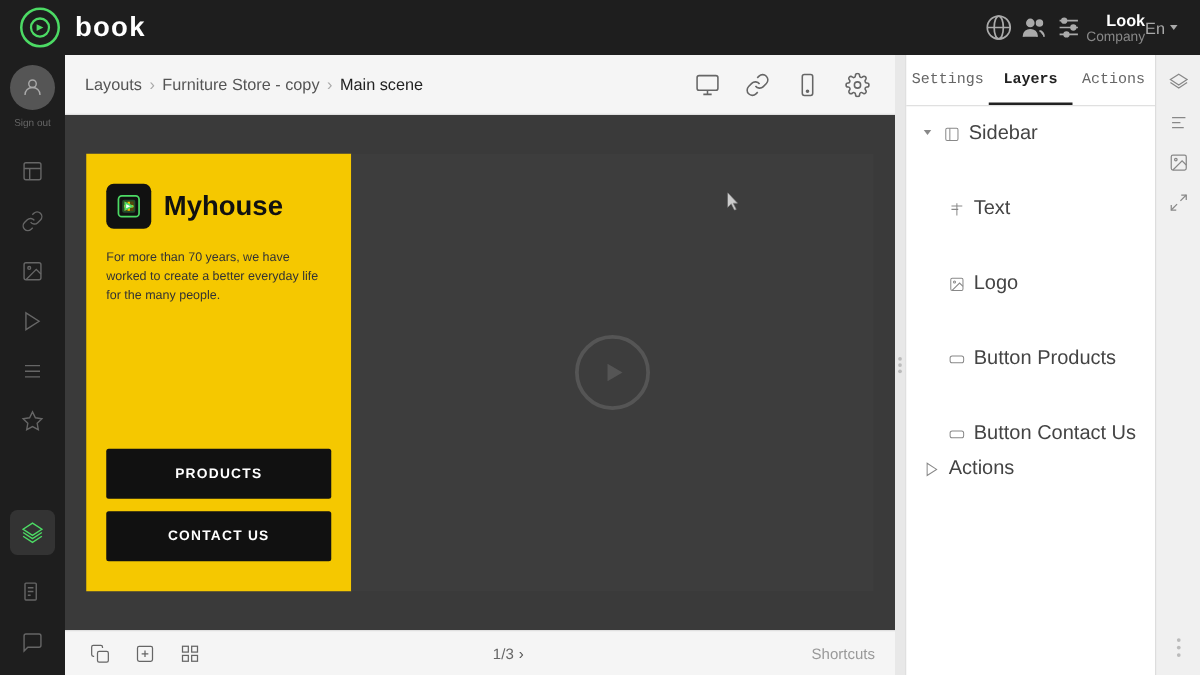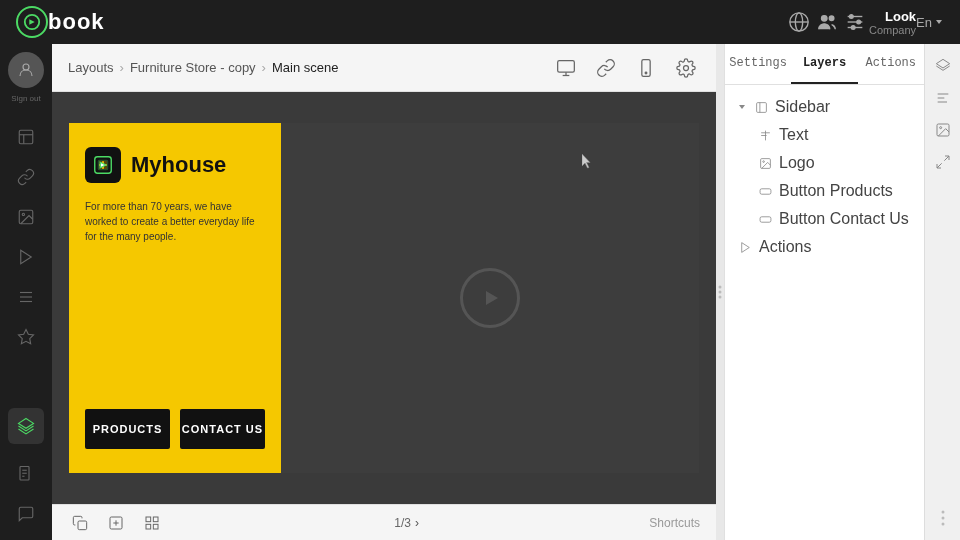--- a/index.html
+++ b/index.html
@@ -1,20 +1,20 @@
 <!DOCTYPE html>
 <html><head>
   <meta charset="utf-8">
   <style>
     * { box-sizing: border-box; margin: 0; padding: 0; }
     body { font-family: -apple-system, BlinkMacSystemFont, 'Segoe UI', sans-serif; background: #2b2b2b; color: #333; width: 960px; height: 540px; overflow: hidden; display: flex; flex-direction: column; }
 
     
     .topbar { height: 44px; background: #1e1e1e; display: flex; align-items: center; justify-content: space-between; padding: 0 16px; flex-shrink: 0; }
-    .topbar-left { display: flex; align-items: center; gap: 0; }
+    .topbar-left { display: flex; align-items: center; gap: 12px; }
     .logo-icon { width: 32px; height: 32px; border-radius: 50%; border: 2px solid #4cda64; display: flex; align-items: center; justify-content: center; }
     .logo-icon svg { width: 18px; height: 18px; }
     .logo-text { color: white; font-size: 22px; font-weight: 700; letter-spacing: 1px; }
     .topbar-right { display: flex; align-items: center; gap: 0; }
     .topbar-icon { width: 28px; height: 28px; display: flex; align-items: center; justify-content: center; cursor: pointer; }
     .topbar-icon svg { fill: #aaa; }
     .user-info { display: flex; flex-direction: column; align-items: flex-end; }
     .user-name { color: white; font-size: 13px; font-weight: 600; }
     .user-company { color: #888; font-size: 11px; }
     .lang-selector { color: #aaa; font-size: 13px; cursor: pointer; display: flex; align-items: center; gap: 2px; }
@@ -51,33 +51,33 @@
     .canvas-shortcuts { font-size: 12px; color: #999; cursor: pointer; }
 
     
     .canvas-preview { width: 630px; height: 350px; position: relative; display: flex; }
     .canvas-left-panel { width: 212px; background: #f5c800; height: 100%; display: flex; flex-direction: column; padding: 24px 16px; }
     .canvas-right-panel { flex: 1; background: #3d3d3d; height: 100%; display: flex; align-items: center; justify-content: center; }
     .brand-logo-area { display: flex; align-items: center; gap: 10px; margin-bottom: 16px; }
     .brand-icon { width: 36px; height: 36px; background: #111; border-radius: 6px; display: flex; align-items: center; justify-content: center; }
     .brand-name { font-size: 22px; font-weight: 700; color: #111; }
     .brand-desc { font-size: 10px; color: #333; line-height: 1.5; margin-bottom: auto; }
-    .canvas-buttons { display: flex; flex-direction: row; gap: 10px; margin-top: 16px; }
+    .canvas-buttons { display: flex; flex-direction: column; gap: 10px; margin-top: 16px; }
     .canvas-btn { background: #111; color: white; border: none; padding: 14px 0; text-align: center; font-size: 11px; font-weight: 700; letter-spacing: 1px; cursor: pointer; width: 100%; border-radius: 2px; }
     .play-icon-circle { width: 60px; height: 60px; border-radius: 50%; border: 3px solid #555; display: flex; align-items: center; justify-content: center; }
 
     
     .right-panel { width: 200px; background: #fff; border-left: 1px solid #e0e0e0; display: flex; flex-direction: column; flex-shrink: 0; }
     .right-tabs { display: flex; border-bottom: 1px solid #e0e0e0; }
     .right-tab { flex: 1; padding: 12px 4px; text-align: center; font-size: 12px; color: #666; cursor: pointer; border-bottom: 2px solid transparent; font-family: Liberation Mono, monospace; }
     .right-tab.active { color: #222; font-weight: 600; border-bottom: 2px solid #222; }
     .layers-panel { flex: 1; overflow-y: auto; padding: 8px 0; }
     .layer-item { display: flex; align-items: center; gap: 6px; padding: 5px 12px; cursor: pointer; font-size: 16px; color: #444; }
     .layer-icon { width: 16px; height: 16px; display: flex; align-items: center; justify-content: center; flex-shrink: 0; }
-    .layer-indent { margin-left: 20px; }
+    .layer-indent { margin-left: 20px; margin-top: 32px; }
     .layer-label { flex: 1; }
 
     
     .collapse-bar { width: 8px; background: #e8e8e8; display: flex; align-items: center; justify-content: center; cursor: pointer; flex-shrink: 0; }
 
     
     .right-icon-strip { width: 36px; background: #f0f0f0; display: flex; flex-direction: column; align-items: center; padding: 8px 0; gap: 4px; flex-shrink: 0; border-left: 1px solid #ddd; }
     .strip-icon { width: 28px; height: 28px; display: flex; align-items: center; justify-content: center; cursor: pointer; color: #888; border-radius: 4px; }
   </style>
 </head>

